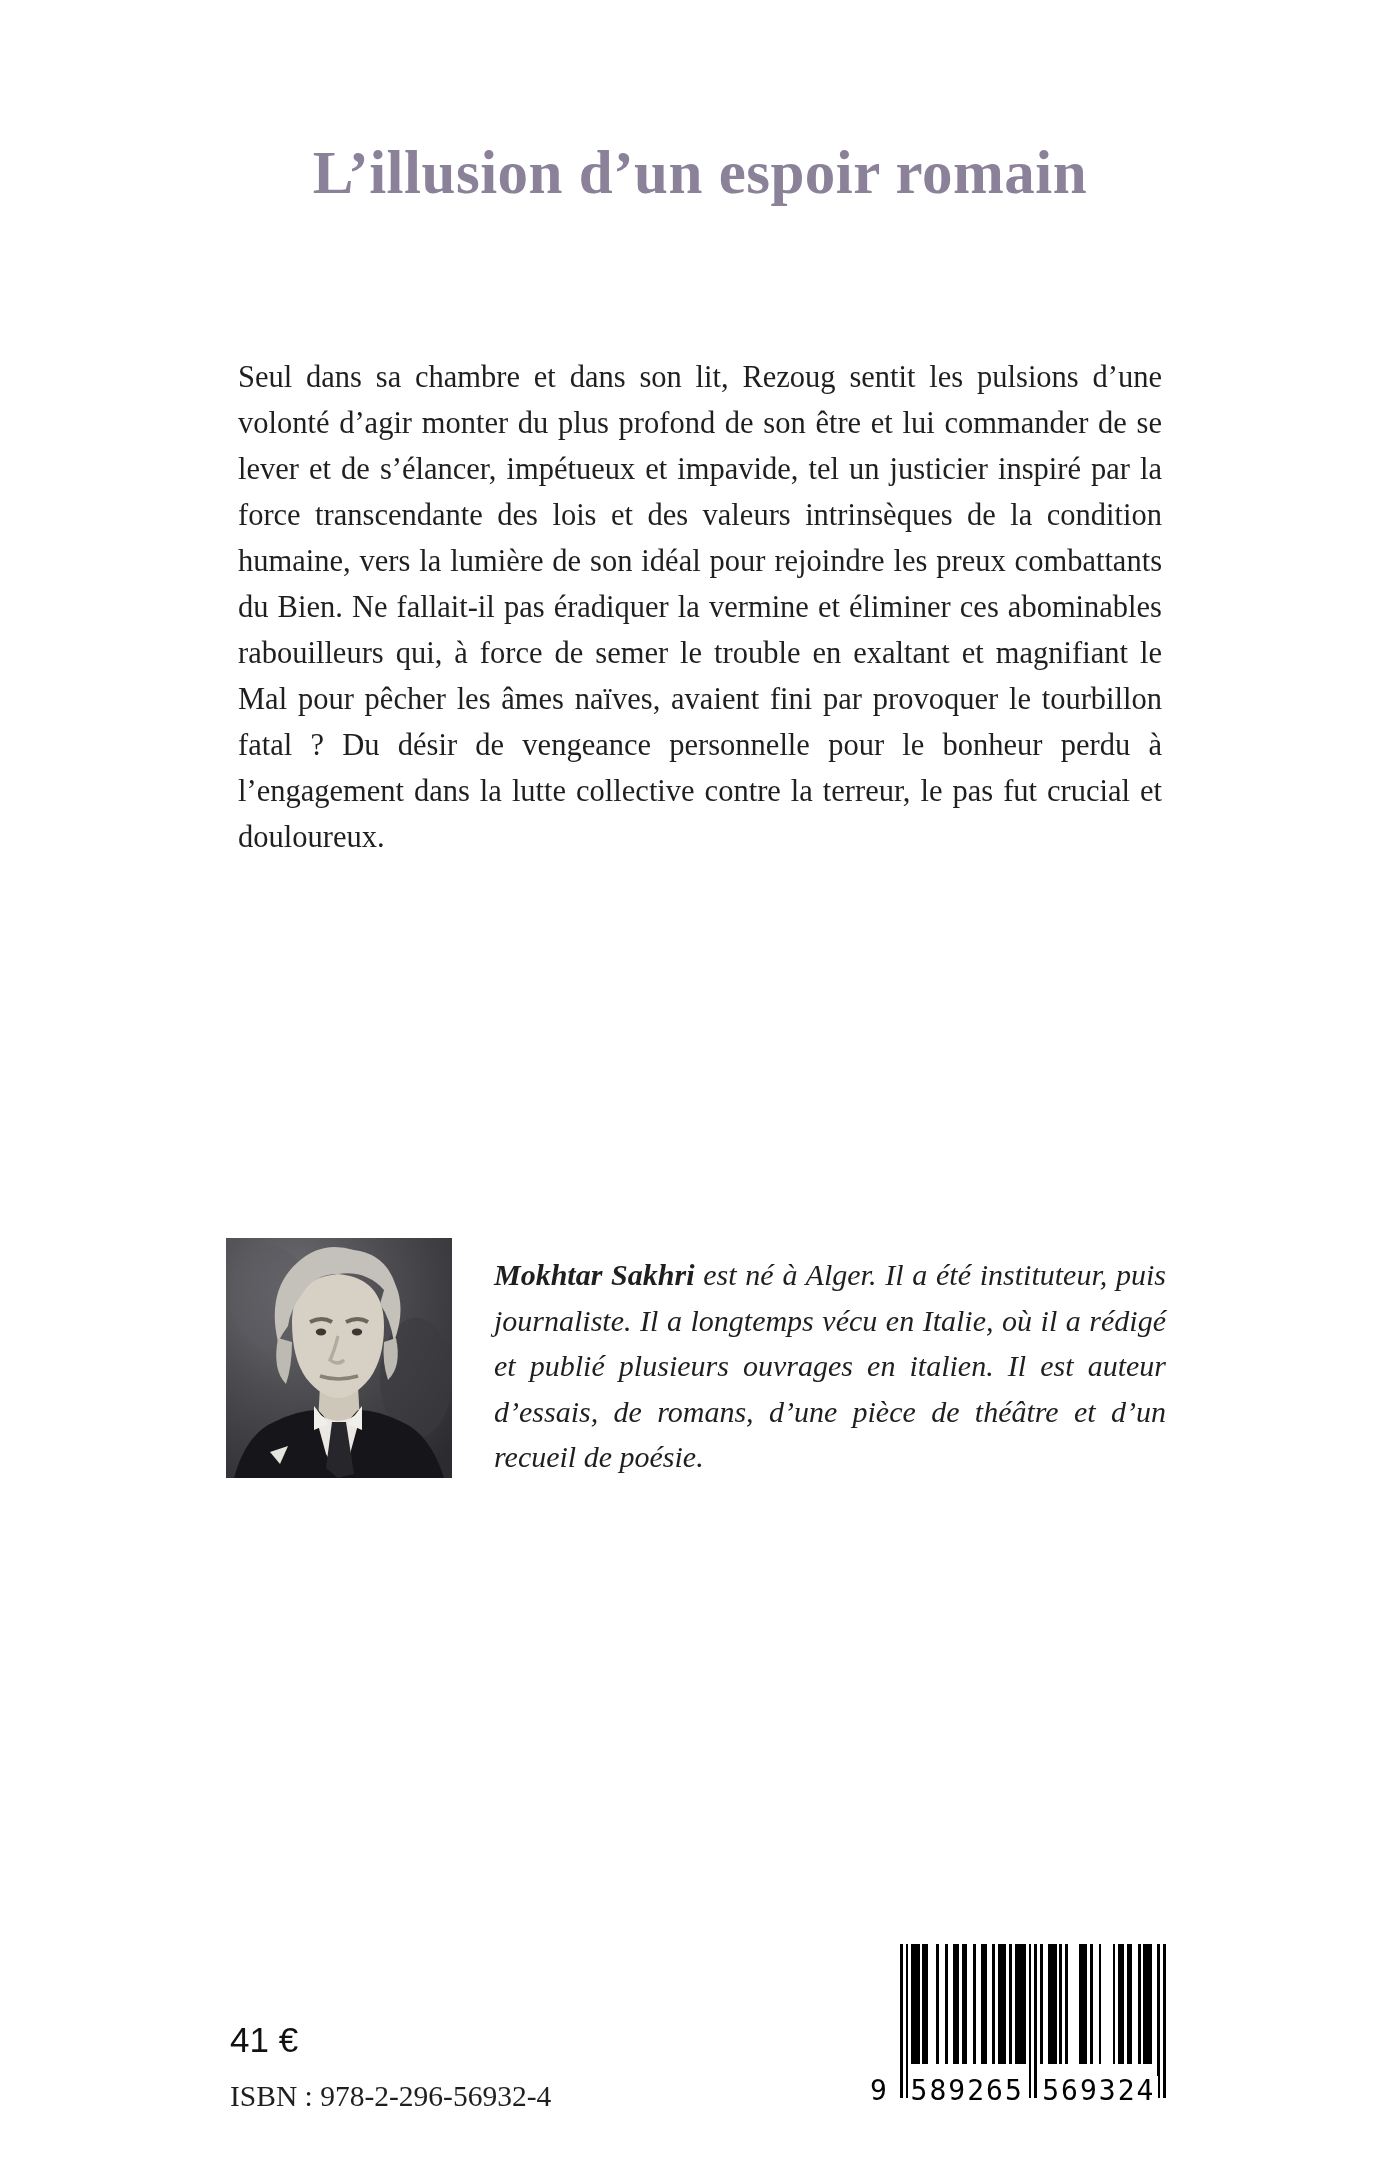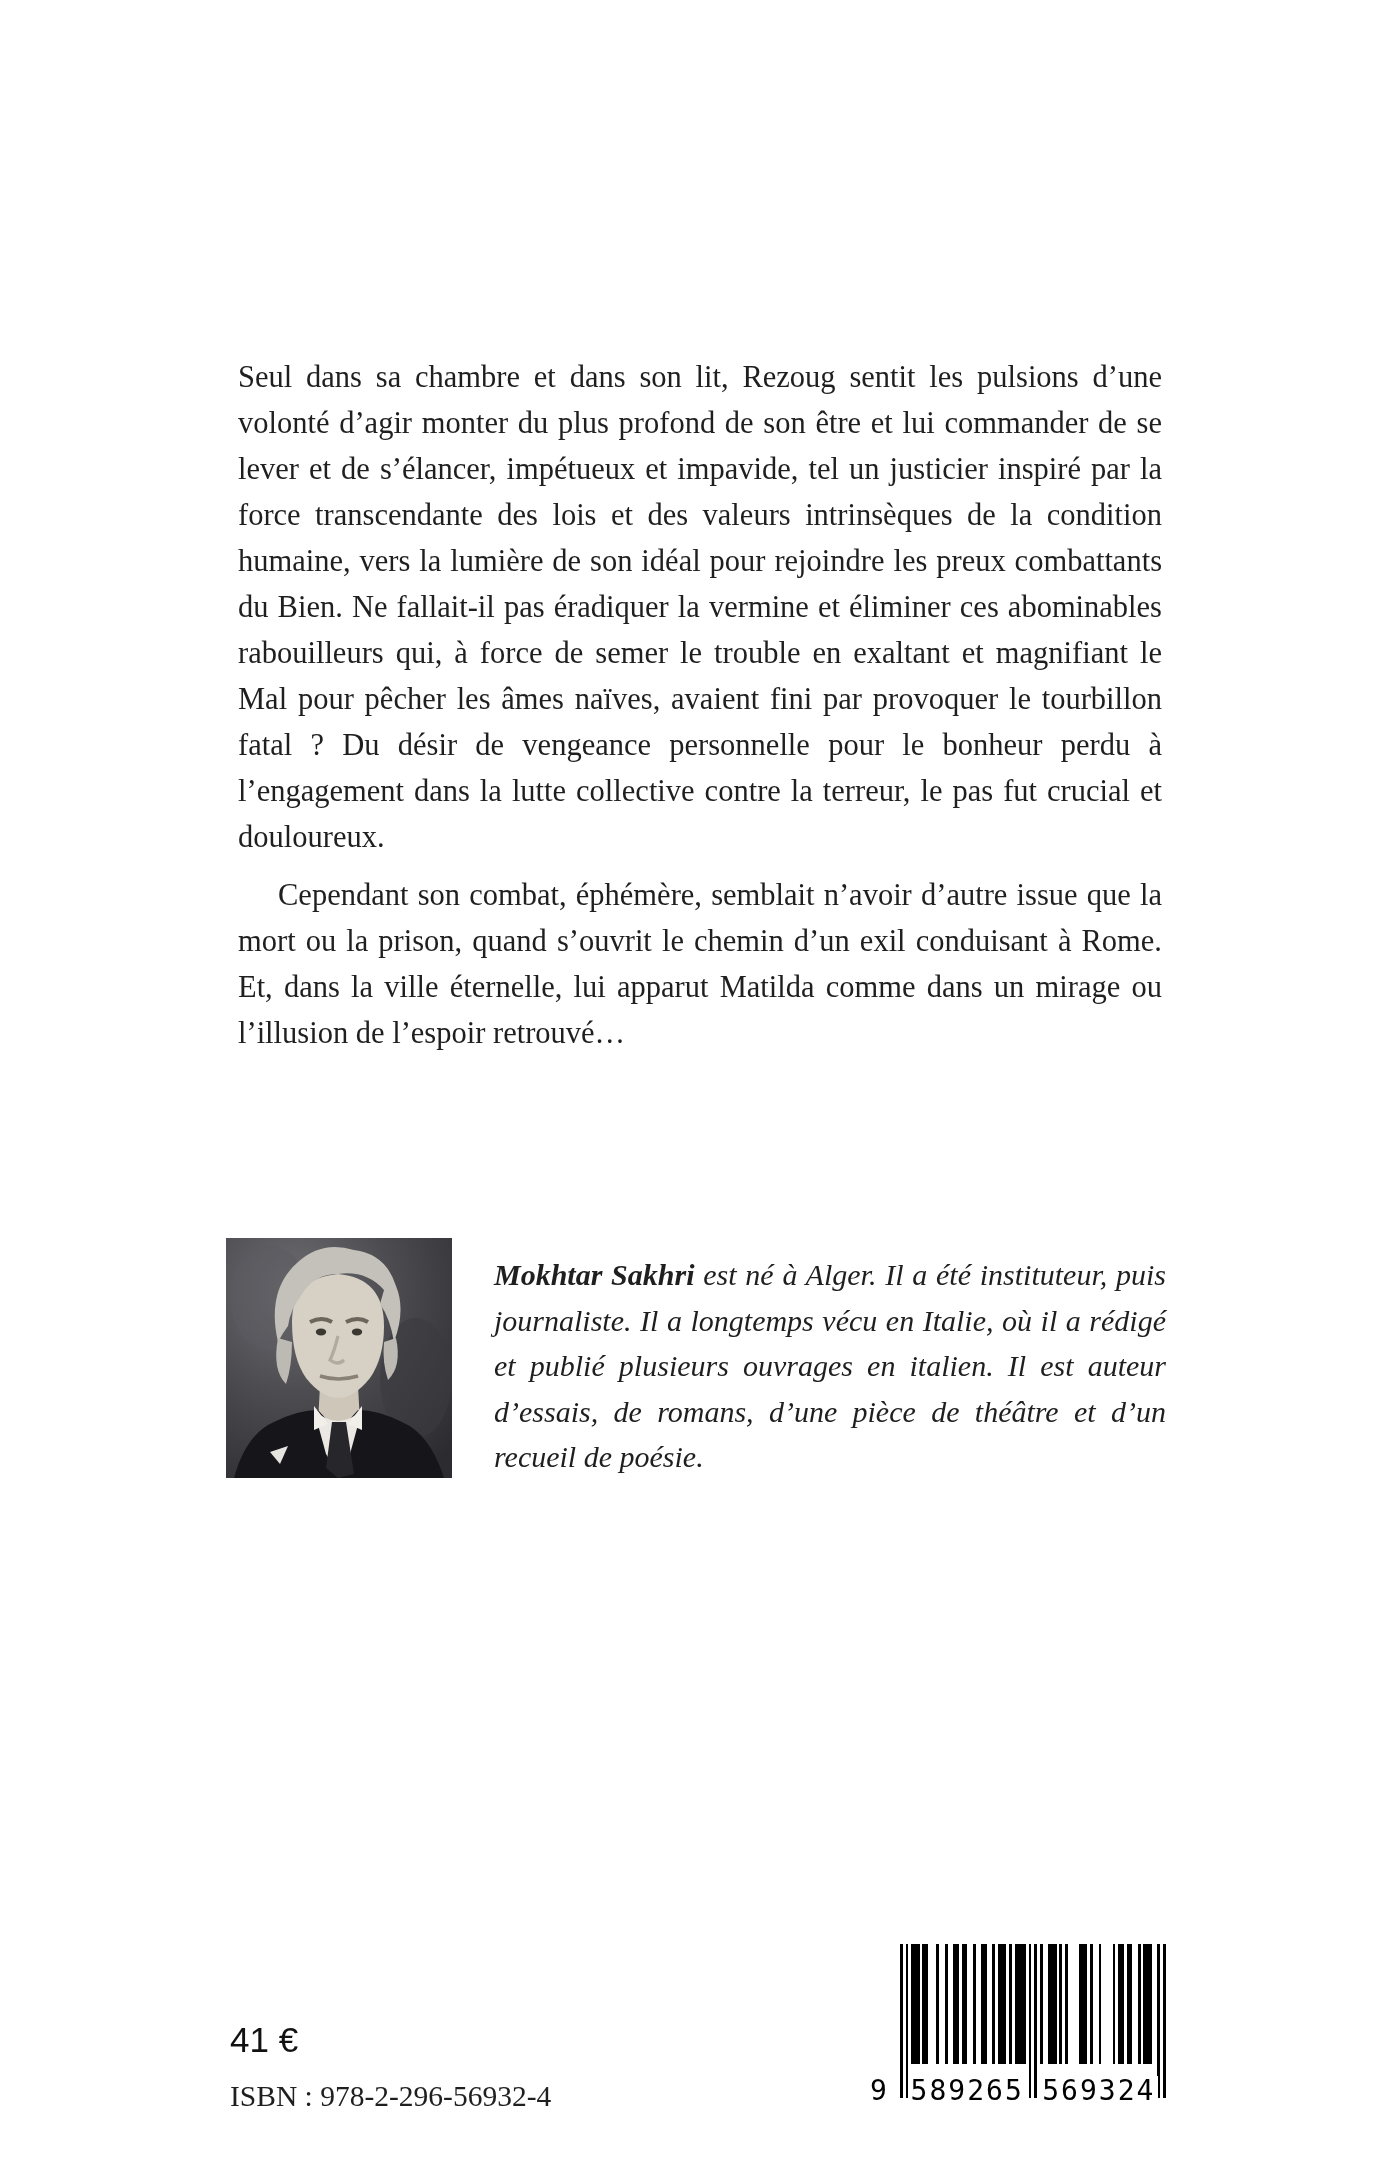--- a/index.html
+++ b/index.html
@@ -76,24 +76,24 @@
   }
   .bc-9{left:-30px;}
   .bc-g1{left:8.4px;width:117.6px;text-align:center;letter-spacing:2px;}
   .bc-g2{left:140px;width:117.6px;text-align:center;letter-spacing:2px;}
 </style>
 </head>
 <body>
 
 <div class="page">
 
+  <h1 class="title" style="color: rgb(139, 129, 153);">L’illusion d’un espoir romain</h1>
 
   <div class="synopsis">
     <p>Seul dans sa chambre et dans son lit, Rezoug sentit les pulsions d’une volonté d’agir monter du plus profond de son être et lui commander de se lever et de s’élancer, impétueux et impavide, tel un justicier inspiré par la force transcendante des lois et des valeurs intrinsèques de la condition humaine, vers la lumière de son idéal pour rejoindre les preux combattants du Bien. Ne fallait-il pas éradiquer la vermine et éliminer ces abominables rabouilleurs qui, à force de semer le trouble en exaltant et magnifiant le Mal pour pêcher les âmes naïves, avaient fini par provoquer le tourbillon fatal ? Du désir de vengeance personnelle pour le bonheur perdu à l’engagement dans la lutte collective contre la terreur, le pas fut crucial et douloureux.</p>
-    <p class="indent">Cependant son combat, éphémère, semblait n’avoir d’autre issue que la mort ou la prison, quand s’ouvrit le chemin d’un exil conduisant à Rome. Et, dans la ville éternelle, lui apparut Matilda comme dans un mirage ou l’illusion de l’espoir retrouvé…</p>
   </div>
 
   <div class="author-section">
     <div class="author-photo">
       <svg viewBox="0 0 113 120" preserveAspectRatio="none">
         <defs>
           <radialGradient id="pbg" cx="30%" cy="22%" r="95%">
             <stop offset="0" stop-color="#6e6e73"></stop>
             <stop offset="0.45" stop-color="#4c4c51"></stop>
             <stop offset="1" stop-color="#2c2c30"></stop>

